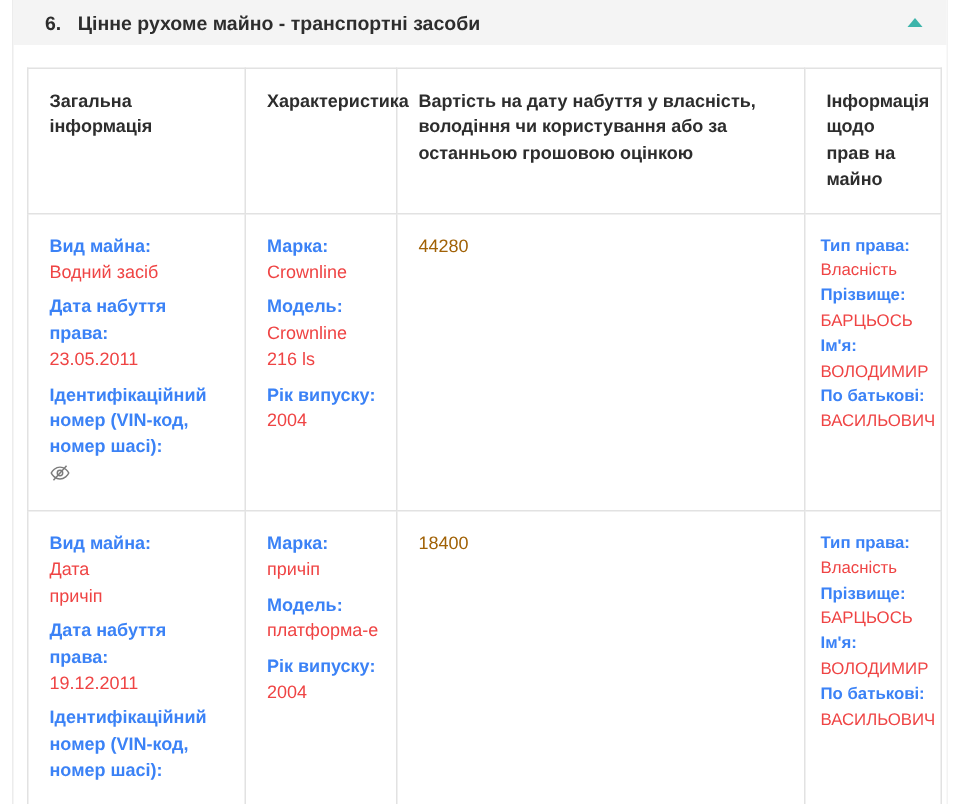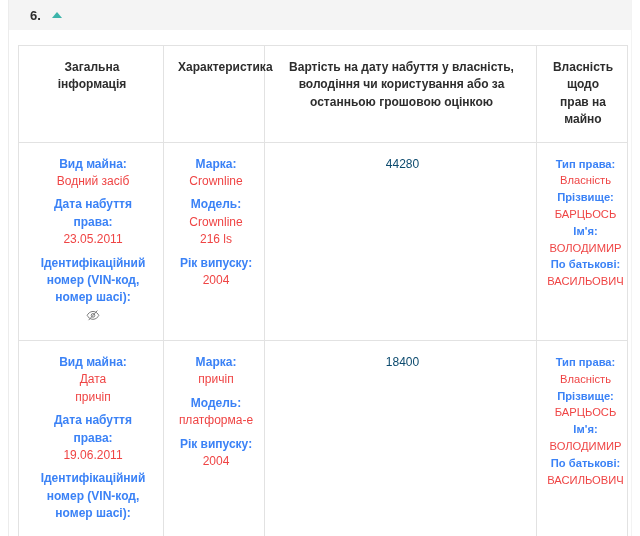--- a/index.html
+++ b/index.html
@@ -50,21 +50,21 @@
     margin: 15px 0 0 9px;
     background: #ffffff;
   }
   .decl-table col.c1 { width: 145px; }
   .decl-table col.c2 { width: 101px; }
   .decl-table col.c3 { width: 272px; }
   .decl-table col.c4 { width: 91px; }
   .decl-table th, .decl-table td {
     border: 1px solid #e2e2e2;
     vertical-align: top;
-    text-align: center;
+    text-align: left;
   }
   .decl-table th {
     height: 53px;
     padding: 13px 12px 13px 14px;
     font-size: 12px;
     font-weight: 700;
     color: #2d2d2d;
     line-height: 1.45;
   }
   .decl-table td {
@@ -86,46 +86,47 @@
   td.rights {
     padding: 13px 3px 13px 10px;
     font-size: 11.2px;
     line-height: 1.5;
   }
   td.rights .lbl { font-size: 11.2px; }
   .eye-wrap { margin-top: 2px; display: inline-block; }
   .money-wrap {
     position: relative;
     display: inline-block;
-    color: #0c4a6e;
+    color: #a16207;
   }
 </style>
 </head>
 <body>
 
 <div class="card">
 
   <div class="section-header">
     <span class="sec-num">6.</span>
+    <span class="sec-title">Цінне рухоме майно - транспортні засоби</span>
     <span class="chevron"></span>
   </div>
 
   <table class="decl-table">
     <colgroup>
         <col class="c1">
         <col class="c2">
         <col class="c3">
         <col class="c4">
       </colgroup>
     <thead>
       <tr>
         <th>Загальна інформація</th>
         <th>Характеристика</th>
         <th>Вартість на дату набуття у власність, володіння чи користування або за останньою грошовою оцінкою</th>
-        <th>Власність щодо прав на майно</th>
+        <th>Інформація щодо прав на майно</th>
       </tr>
     </thead>
     <tbody>
 
       <tr class="r1">
         <td>
           <div class="field">
             <div class="lbl">Вид майна:</div>
             <div class="val">Водний засіб</div>
           </div>
@@ -171,21 +172,21 @@
 
       <tr class="r2">
         <td>
           <div class="field">
             <div class="lbl">Вид майна:</div>
             <div class="val">Дата
 причіп</div>
           </div>
           <div class="field">
             <div class="lbl">Дата набуття права:</div>
-            <div class="val">19.06.2011</div>
+            <div class="val">19.12.2011</div>
           </div>
           <div class="field">
             <div class="lbl">Ідентифікаційний номер (VIN-код, номер шасі):</div>
 
           </div>
         </td>
         <td>
           <div class="field">
             <div class="lbl">Марка:</div>
             <div class="val">причіп</div>

